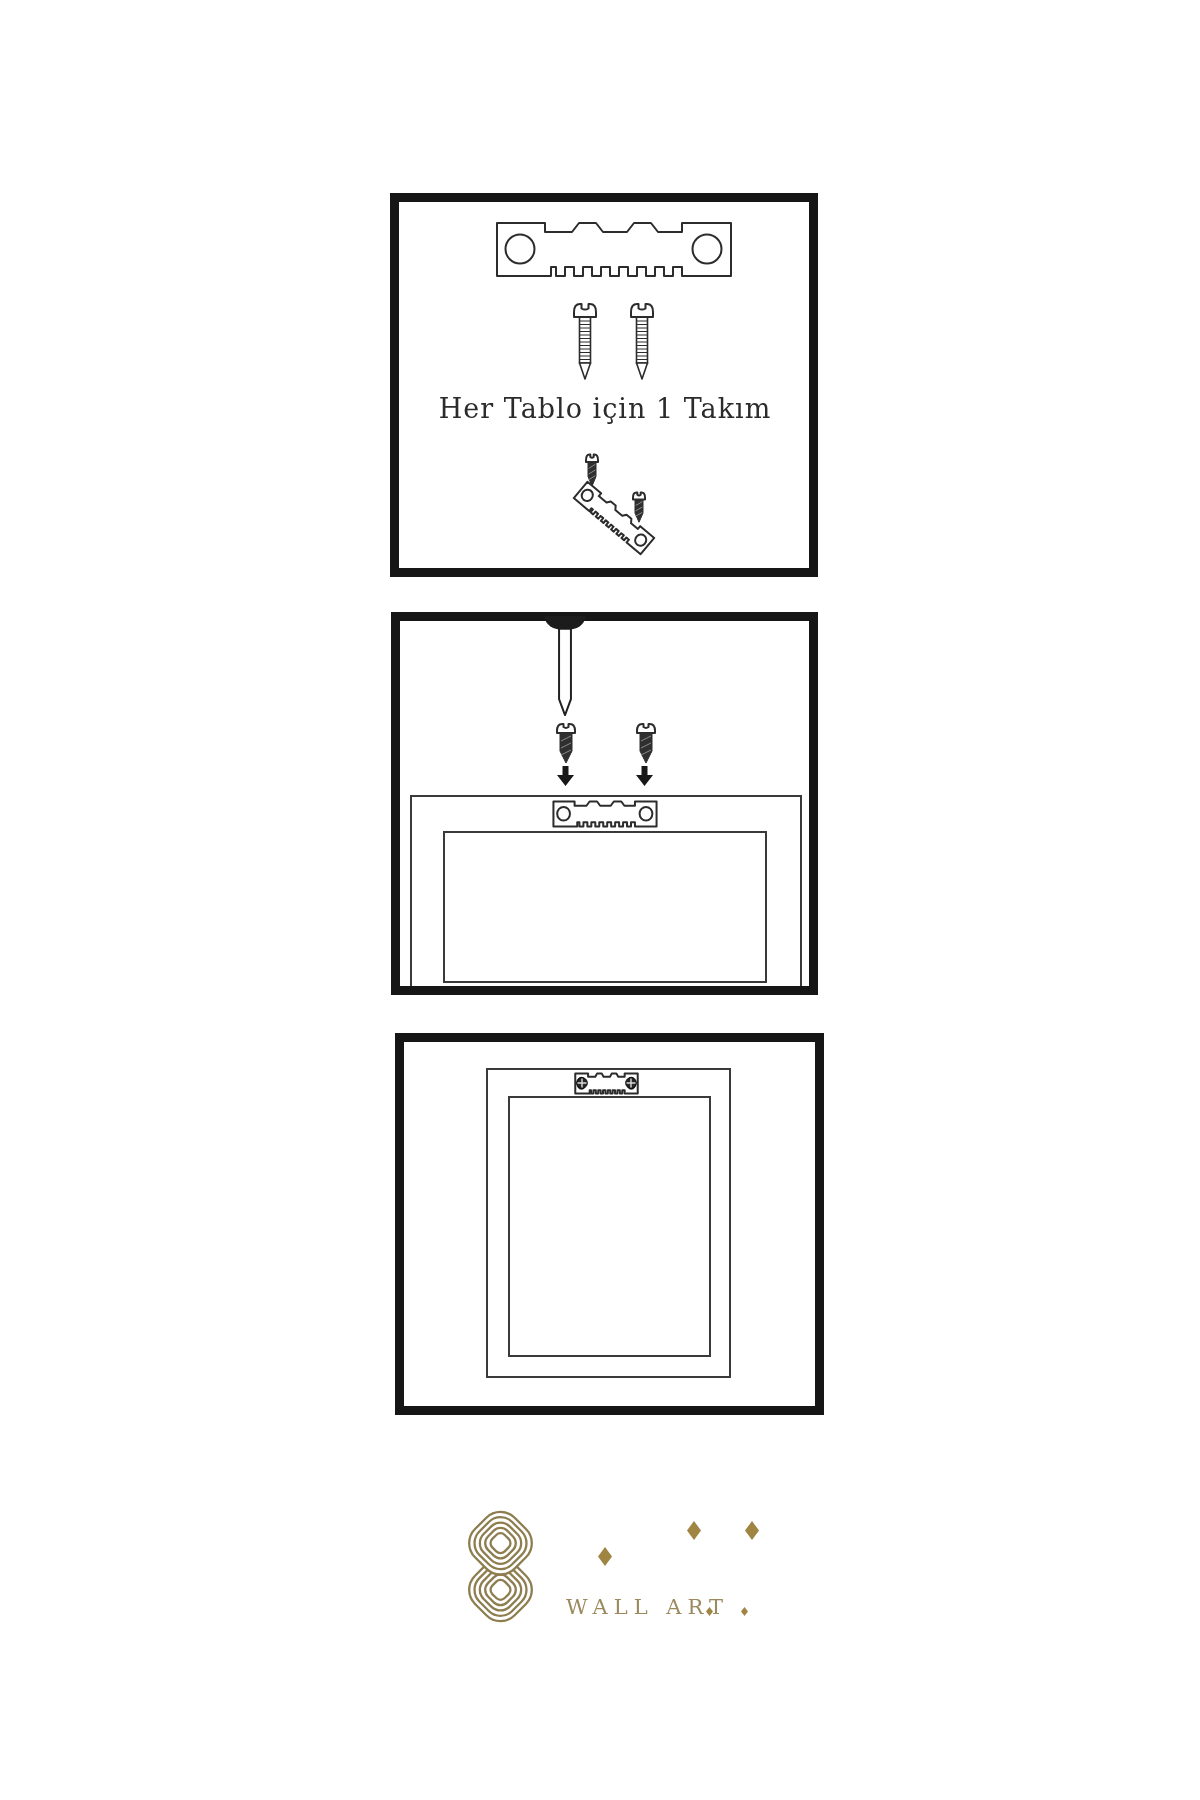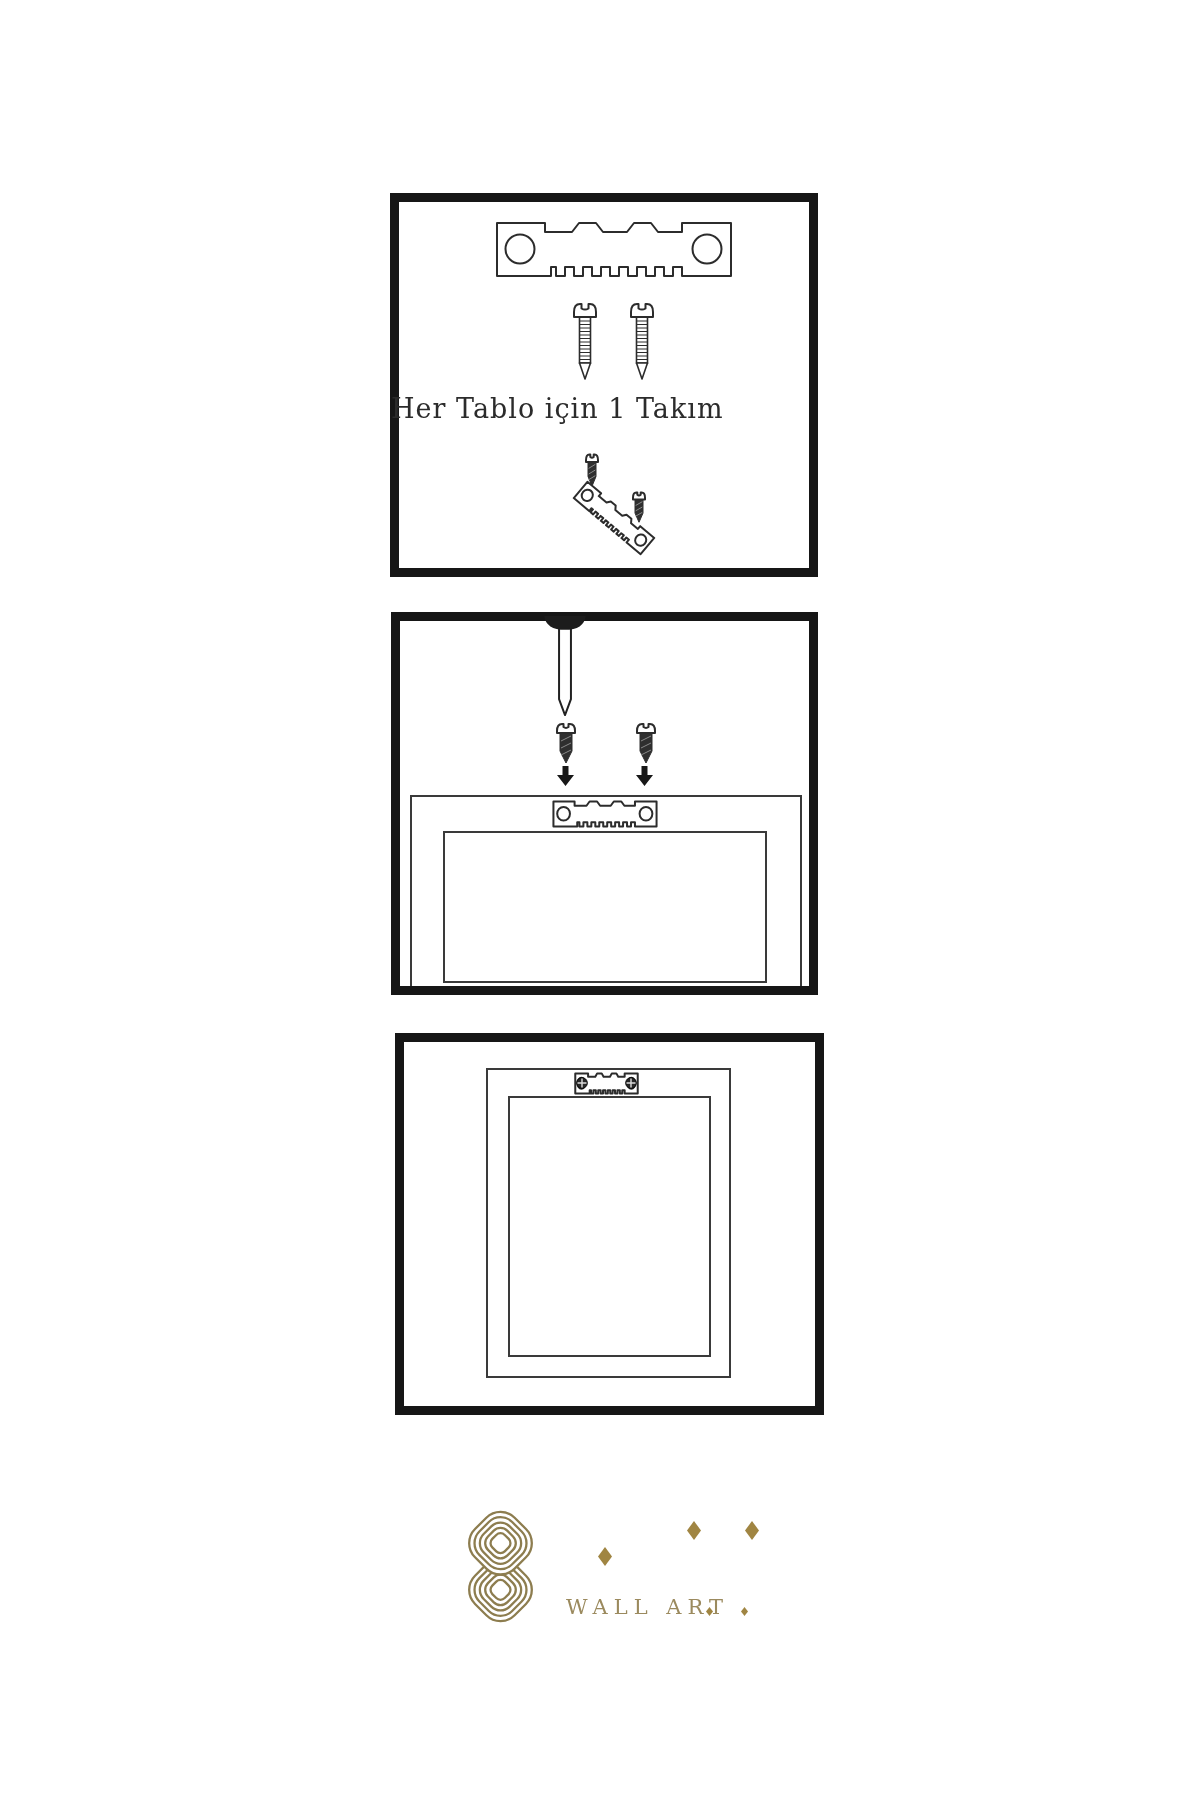--- a/index.html
+++ b/index.html
@@ -3,21 +3,21 @@
 <meta charset="utf-8">
 <style>
   html,body{margin:0;padding:0;background:#ffffff;}
   .canvas{position:relative;width:1200px;height:1800px;background:#ffffff;margin:0 auto;overflow:hidden;
           font-family:"DejaVu Serif","Liberation Serif",serif;}
   .abs{position:absolute;}
   .panel{position:absolute;border:9px solid #161616;background:#ffffff;box-sizing:border-box;}
   #panel1{left:390px;top:193px;width:428px;height:384px;}
   #panel2{left:391px;top:612px;width:427px;height:383px;}
   #panel3{left:395px;top:1033px;width:429px;height:382px;}
-  .caption{position:absolute;left:391px;top:393px;width:428px;
+  .caption{position:absolute;left:391px;top:393px;width:428px;text-align:center;
            font-size:27px;letter-spacing:1px;color:#2b2b2b;font-weight:normal;}
   .thinrect{position:absolute;border:2px solid #3a3a3a;box-sizing:border-box;background:#ffffff;}
   .norect-bottom{border-bottom:none;}
   .tilted{transform:rotate(40deg);transform-origin:50% 50%;}
   .brand-word{position:absolute;left:562px;top:1508px;width:220px;
               font-size:96px;line-height:96px;font-weight:bold;letter-spacing:-5px;
               color:#1e4a3c;font-family:"DejaVu Serif","Liberation Serif",serif;}
   .tagline-word{position:absolute;left:566px;top:1592px;width:220px;
               font-size:21px;line-height:30px;letter-spacing:6px;color:#9b8a5e;
               font-family:"DejaVu Serif","Liberation Serif",serif;}

